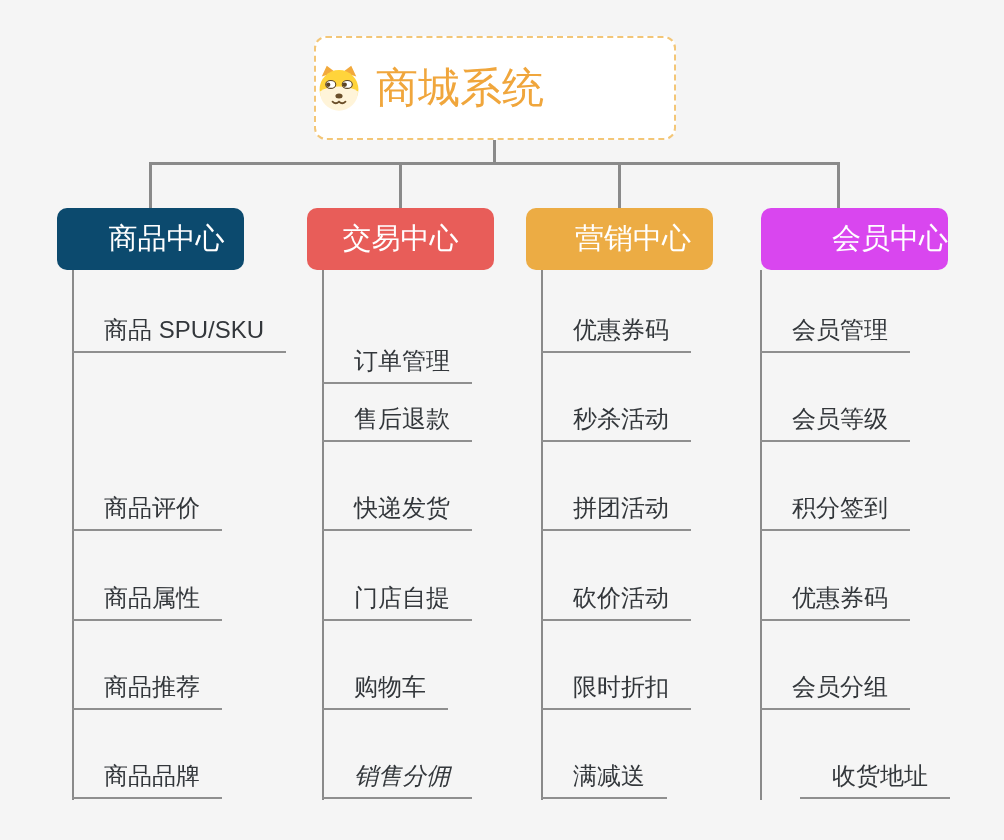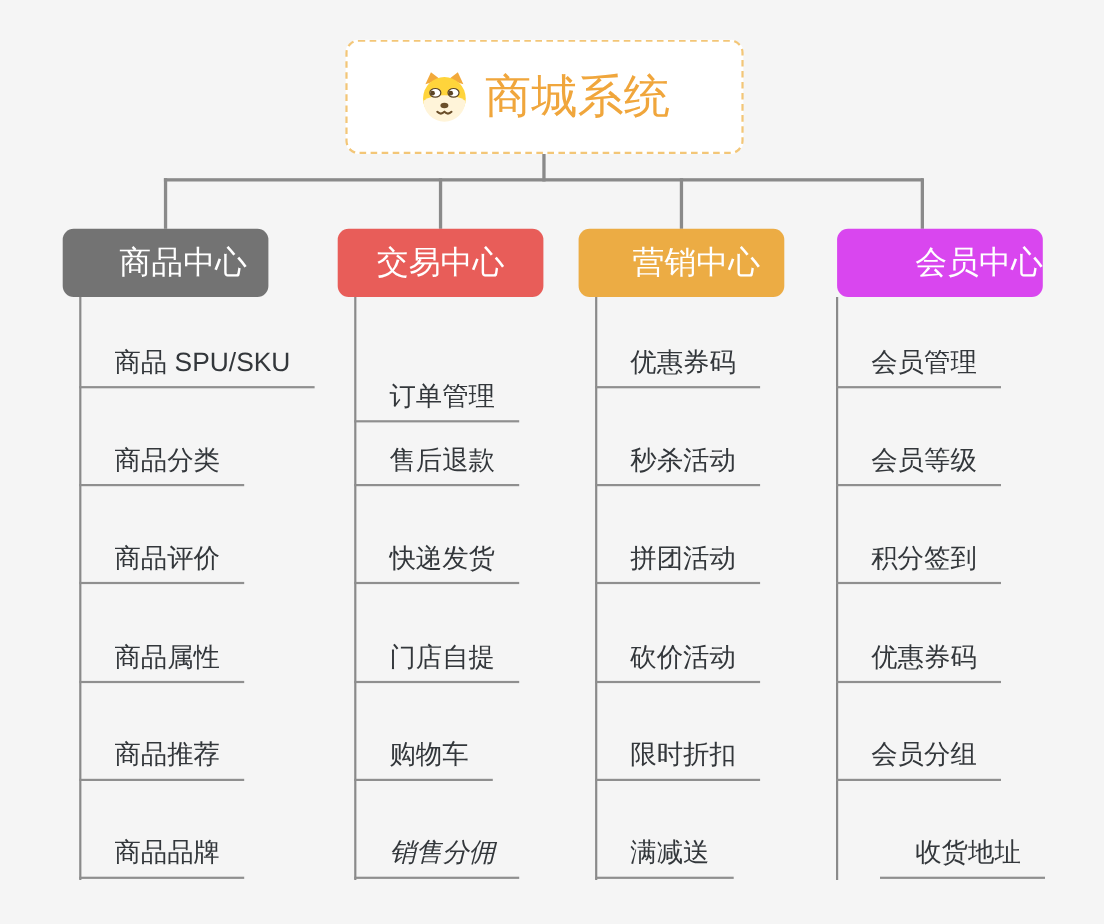--- a/index.html
+++ b/index.html
@@ -16,21 +16,21 @@
   
   .tline{position:absolute;background:var(--connector,#8A8A8A);}
   .colline{position:absolute;top:270px;height:530px;width:2px;background:var(--connector,#8A8A8A);}
 
   
   .root{
     position:absolute;left:314px;top:36px;width:362px;height:104px;
     background:#FFFFFF;
     border:2px dashed var(--root-border,#F3C677);
     border-radius:12px;
-    display:flex;align-items:center;justify-content:center;gap:14px;
+    display:flex;align-items:center;gap:14px;
     color:var(--root-text,#F0A63C);
     font-size:42px;
   }
   .root .icon{width:46px;height:46px;flex:0 0 auto;display:block;}
 
   
   .branch{
     position:absolute;top:208px;width:187px;height:62px;
     border-radius:10px;
     display:flex;align-items:center;justify-content:center;
@@ -69,40 +69,39 @@
       <ellipse cx="20.5" cy="27" rx="7" ry="5.5" fill="#FFFFFF" stroke="#5B4426" stroke-width="1.5"></ellipse>
       <circle cx="17" cy="27.5" r="3" fill="#5B4426"></circle>
       <ellipse cx="43.5" cy="27" rx="7" ry="5.5" fill="#FFFFFF" stroke="#5B4426" stroke-width="1.5"></ellipse>
       <circle cx="40" cy="27.5" r="3" fill="#5B4426"></circle>
       <ellipse cx="32" cy="43" rx="5" ry="3.5" fill="#6B4F2A"></ellipse>
       <path d="M23,51 q4.5,4.5 9,0 q4.5,4.5 9,0" stroke="#6B4F2A" stroke-width="2.5" fill="none" stroke-linecap="round"></path>
     </svg>
     <span>商城系统</span>
   </div>
 
-  <div class="branch" style="left: 57px; background: #737373; padding-left: 32px;">
+  <div class="branch" style="left: 57px; background: #0c4a6e; padding-left: 32px;">
     <span>商品中心</span>
   </div>
   <div class="branch" style="left: 307px; background: rgb(232, 93, 89);">
     <span>交易中心</span>
   </div>
   <div class="branch" style="left: 526px; background: rgb(236, 172, 68); padding-left: 27px;">
     <span>营销中心</span>
   </div>
   <div class="branch" style="left: 761px; background: #d946ef; justify-content: flex-end;">
     <span>会员中心</span>
   </div>
 
   <div class="colline" style="left:72px;"></div>
   <div class="colline" style="left:322px;"></div>
   <div class="colline" style="left:541px;"></div>
   <div class="colline" style="left:760px;"></div>
 
   <div class="leaf" style="left:72px;top:315px;">商品 SPU/SKU</div>
-  <div class="leaf" style="left:72px;top:404px;">商品分类</div>
   <div class="leaf" style="left:72px;top:493px;">商品评价</div>
   <div class="leaf" style="left:72px;top:583px;">商品属性</div>
   <div class="leaf" style="left:72px;top:672px;">商品推荐</div>
   <div class="leaf" style="left:72px;top:761px;">商品品牌</div>
 
   <div class="leaf" style="left:322px;top:315px;margin-top:31px;">订单管理</div>
   <div class="leaf" style="left:322px;top:404px;">售后退款</div>
   <div class="leaf" style="left:322px;top:493px;">快递发货</div>
   <div class="leaf" style="left:322px;top:583px;">门店自提</div>
   <div class="leaf" style="left:322px;top:672px;">购物车</div>

